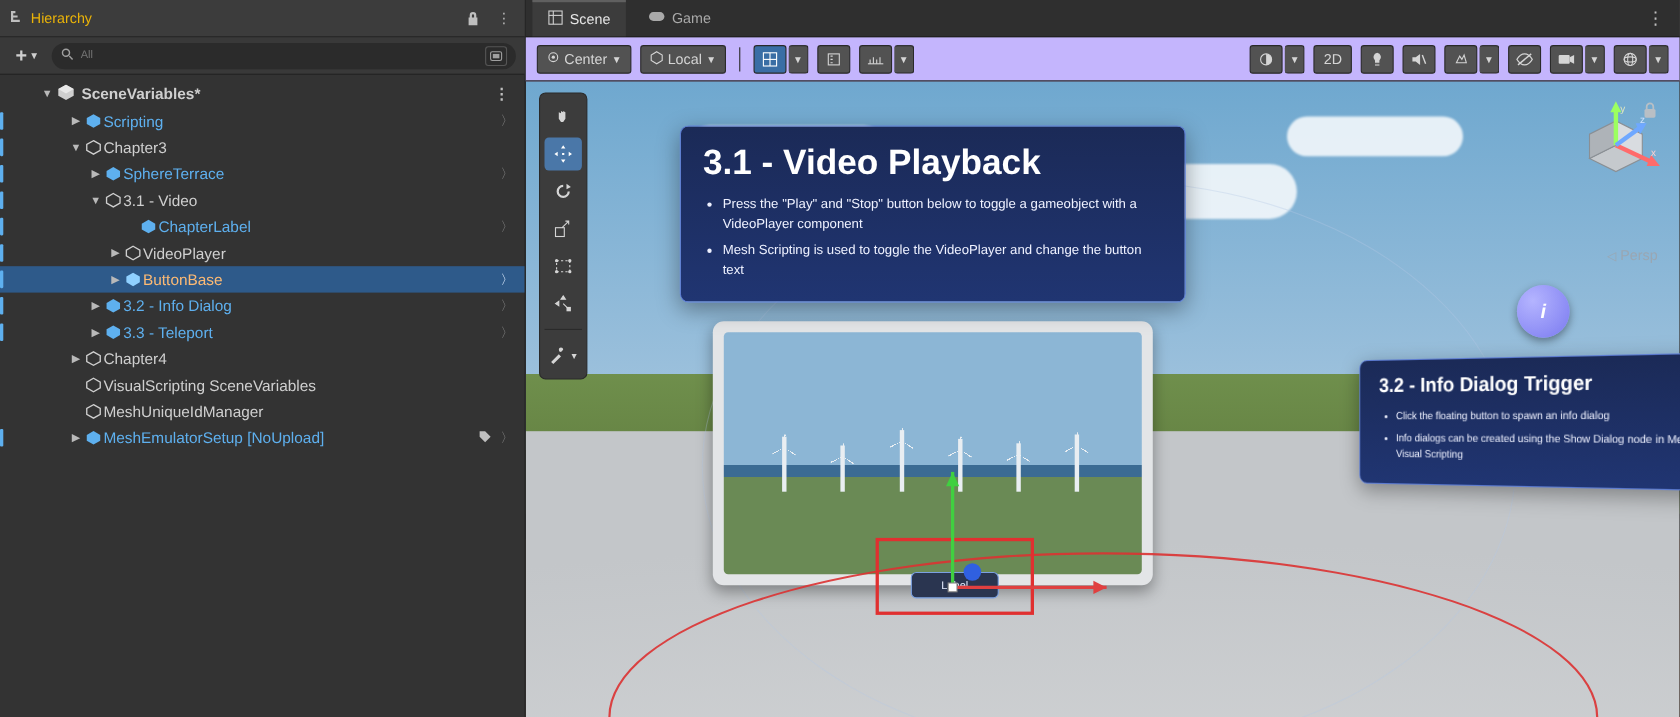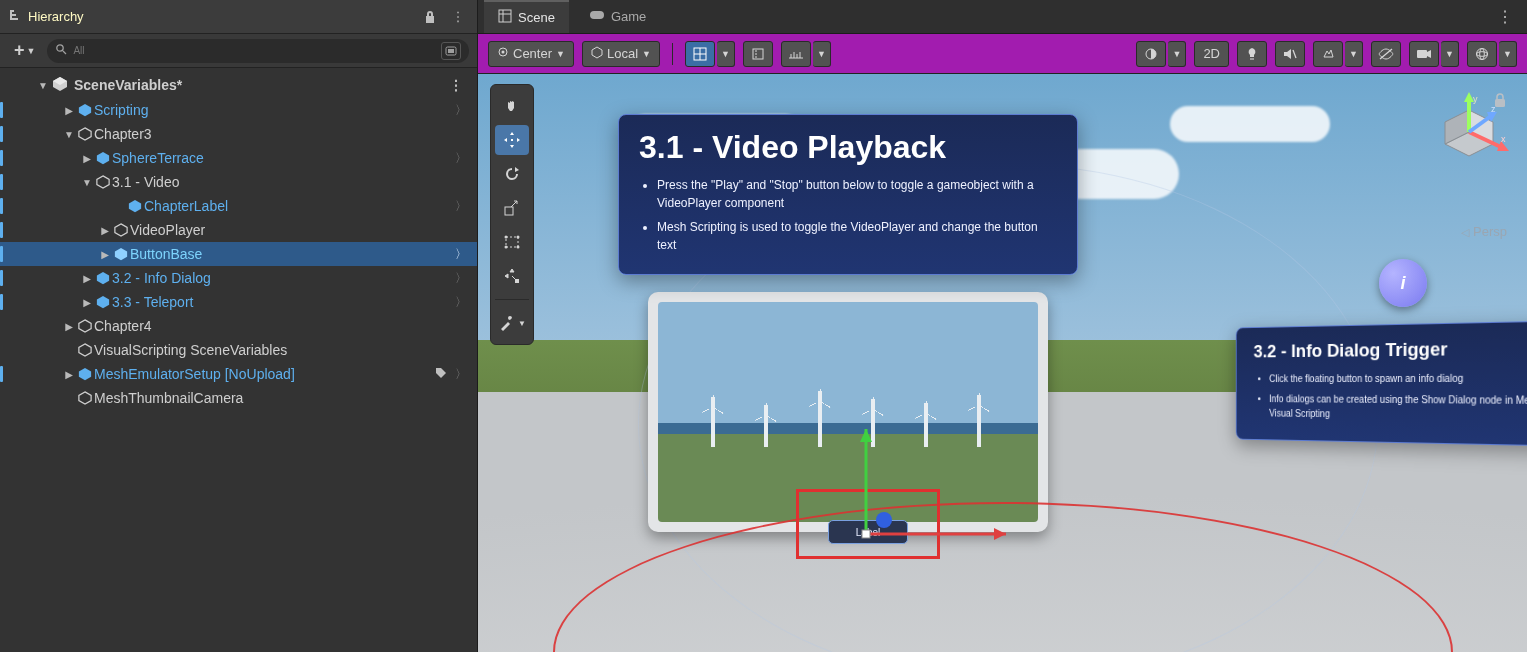--- a/index.html
+++ b/index.html
@@ -3,60 +3,60 @@
 <meta charset="utf-8">
 <style>
   * { box-sizing: border-box; margin: 0; padding: 0; }
   html, body { width: 1527px; height: 652px; overflow: hidden; font-family: "Segoe UI", Arial, sans-serif; background:#3c3c3c; color:#cfcfcf; }
   .root { display:flex; width:100%; height:100%; }
 
   
   .panel-left { width:478px; height:100%; background:#333333; border-right:1px solid #1c1c1c; display:flex; flex-direction:column; }
   .panel-header { height:34px; background:#3c3c3c; display:flex; align-items:center; padding:0 8px; font-size:13px; gap:6px; border-bottom:1px solid #222; }
   .panel-header .title-icon { color:#b9b9b9; }
-  .panel-header .title { color:#fef9c3; }
+  .panel-header .title { color:#eab308; }
   .panel-header .spacer { flex:1; }
   .panel-header .hdr-btn { width:22px; height:22px; display:flex; align-items:center; justify-content:center; color:#b9b9b9; cursor:pointer; }
 
   .toolbar-row { height:34px; display:flex; align-items:center; gap:6px; padding:0 8px; background:#393939; border-bottom:1px solid #222; }
   .add-btn { display:flex; align-items:center; gap:2px; color:#cfcfcf; padding:2px 6px; border-radius:3px; }
   .add-btn .plus { font-size:18px; font-weight:bold; }
   .add-btn .caret { font-size:9px; }
   .search-wrap { flex:1; background:#2b2b2b; border-radius:16px; height:24px; display:flex; align-items:center; padding:0 8px; gap:6px; }
   .search-wrap .mag { color:#9f9f9f; font-size:12px; }
   .search-wrap input { flex:1; background:transparent; border:none; outline:none; color:#fef9c3; font-size:10px; }
   .search-wrap .sel-icon { width:20px; height:18px; display:flex; align-items:center; justify-content:center; color:#9f9f9f; border:1px solid #555; border-radius:3px; font-size:10px; }
 
   .tree { flex:1; overflow:auto; position:relative; font-size:14px; padding-top:4px; }
   .row { height:24px; display:flex; align-items:center; position:relative; }
   .row .indent { display:inline-block; }
   .row .fold { width:14px; display:inline-flex; justify-content:center; color:#b9b9b9; font-size:10px; }
   .row .icon { width:18px; display:inline-flex; justify-content:center; align-items:center; }
   .row .label { white-space:nowrap; }
   .row .chev { position:absolute; right:10px; color:#808080; font-size:12px; }
   .row.selected { background:#2e5a8a; }
-  .row.selected .label { color:#7dd3fc; }
+  .row.selected .label { color:#fdba74; }
   .blue-txt { color:#5eb0ef; }
   .grey-txt { color:#cfcfcf; }
   .row .mark { position:absolute; left:0; top:4px; bottom:4px; width:3px; background:#5eb0ef; border-radius:1px; }
   .scene-row { font-weight:600; display:flex; align-items:center; height:26px; padding-left:52px; position:relative; }
   .scene-row .unity-icon { margin-right:6px; }
   .scene-row .dots { margin-left:auto; margin-right:14px; color:#bfbfbf; cursor:pointer; }
   .scene-row .fold-s { position:absolute; left:38px; font-size:10px; color:#b9b9b9; }
   .tag-icon { position:absolute; right:30px; color:#bfbfbf; font-size:12px; }
 
   
   .panel-right { flex:1; height:100%; display:flex; flex-direction:column; background:#3c3c3c; }
   .tabs-row { height:34px; display:flex; align-items:center; background:#2f2f2f; border-bottom:1px solid #1c1c1c; padding:0 6px; gap:6px; }
   .tab { display:flex; align-items:center; gap:6px; padding:0 14px; height:100%; font-size:13px; color:#a9a9a9; }
   .tab.active { background:#3c3c3c; color:#e5e5e5; border-top:2px solid #606060; }
   .tabs-row .spacer { flex:1; }
   .tabs-row .dots { color:#bfbfbf; padding:0 8px; cursor:pointer; }
 
-  .scene-toolbar { height:40px; background:#a21caf; display:flex; align-items:center; gap:8px; padding:0 10px; border-bottom:1px solid #222; font-size:13px; }
+  .scene-toolbar { height:40px; background:#c4b5fd; display:flex; align-items:center; gap:8px; padding:0 10px; border-bottom:1px solid #222; font-size:13px; }
   .tb-group { display:flex; align-items:center; gap:2px; }
   .tb-btn { height:26px; background:#525252; border:1px solid #2a2a2a; border-radius:3px; display:flex; align-items:center; justify-content:center; padding:0 8px; color:#d5d5d5; cursor:pointer; gap:4px; }
   .tb-btn .caret { font-size:9px; }
   .tb-btn.icon-only { padding:0; width:30px; }
   .tb-btn.active { background:#3a6ea5; color:#fff; }
   .tb-sep { width:1px; height:22px; background:#2a2a2a; margin:0 4px; }
 
   .viewport { position:relative; flex:1; overflow:hidden; }
   
   .sky { position:absolute; left:0; right:0; top:0; height:58%;
@@ -299,48 +299,48 @@
       <div class="row">
         <span class="indent" style="width:76px"></span>
         <span class="icon">
             <svg width="14" height="14" viewBox="0 0 16 16">
               <polygon points="8,1 15,5 15,11 8,15 1,11 1,5" fill="none" stroke="#cfcfcf" stroke-width="1.4"></polygon>
             </svg>
           </span>
         <span class="label grey-txt">VisualScripting SceneVariables</span>
       </div>
 
+      <div class="row">
+        <span class="indent" style="width:76px"></span>
+        <span class="icon">
+            <svg width="14" height="14" viewBox="0 0 16 16">
+              <polygon points="8,1 15,5 15,11 8,15 1,11 1,5" fill="none" stroke="#cfcfcf" stroke-width="1.4"></polygon>
+            </svg>
+          </span>
+        <span class="label grey-txt">MeshUniqueIdManager</span>
+      </div>
 
       <div class="row">
         <span class="mark"></span>
         <span class="indent" style="width:62px"></span>
         <span class="fold">▶</span>
         <span class="icon">
             <svg width="14" height="14" viewBox="0 0 16 16">
               <polygon points="8,1 15,5 15,11 8,15 1,11 1,5" fill="#5eb0ef"></polygon>
             </svg>
           </span>
         <span class="label blue-txt">MeshEmulatorSetup [NoUpload]</span>
         <span class="tag-icon">
           <svg width="12" height="12" viewBox="0 0 12 12">
               <path d="M1 1h5l5 5-5 5-5-5z" fill="#bfbfbf"></path>
             </svg>
         </span>
         <span class="chev">〉</span>
       </div>
 
-      <div class="row">
-        <span class="indent" style="width:76px"></span>
-        <span class="icon">
-            <svg width="14" height="14" viewBox="0 0 16 16">
-              <polygon points="8,1 15,5 15,11 8,15 1,11 1,5" fill="none" stroke="#cfcfcf" stroke-width="1.4"></polygon>
-            </svg>
-          </span>
-        <span class="label grey-txt">MeshThumbnailCamera</span>
-      </div>
     </div>
   </div>
 
   <div class="panel-right">
     <div class="tabs-row">
       <div class="tab active">
         <span>
           <svg width="14" height="14" viewBox="0 0 14 14">
               <rect x="1" y="1" width="12" height="12" stroke="#cfcfcf" fill="none"></rect>
               <line x1="1" y1="5" x2="13" y2="5" stroke="#cfcfcf"></line>

